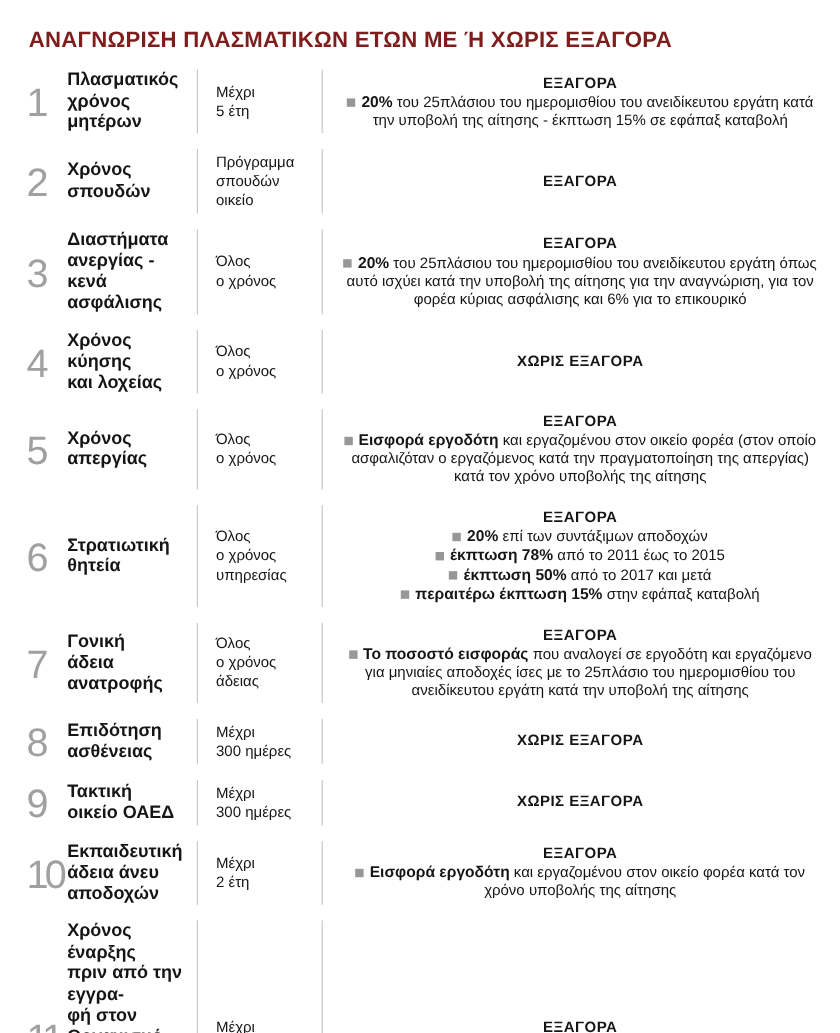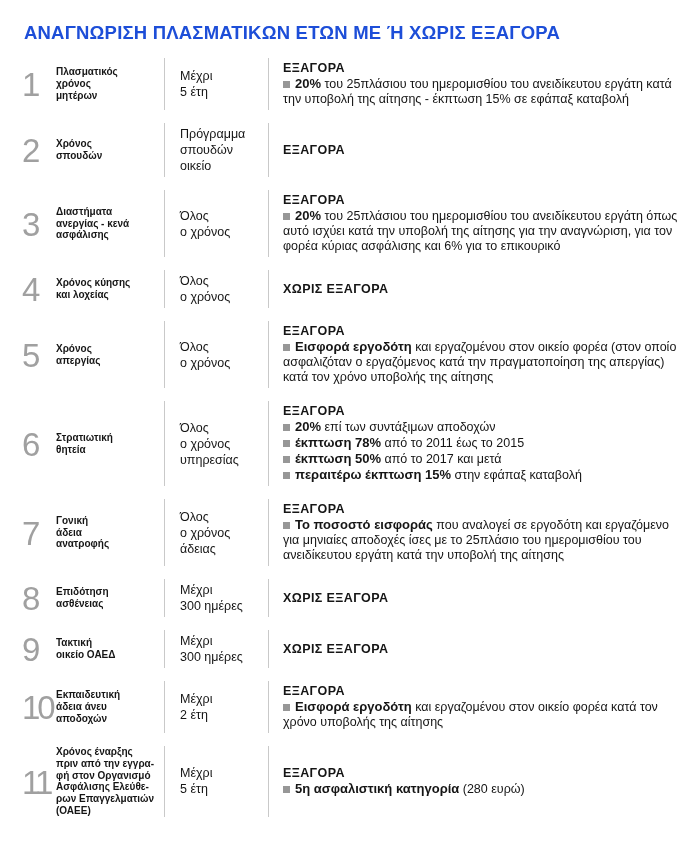--- a/index.html
+++ b/index.html
@@ -10,50 +10,50 @@
   }
   *{box-sizing:border-box;}
   html,body{margin:0;padding:0;}
   body{
     width:700px;height:861px;overflow:hidden;background:#ffffff;
     font-family:"Liberation Sans","DejaVu Sans",sans-serif;color:var(--ink);
     padding:16px 10px 0 22px;
   }
   .page-title{
     font-size:18.5px;font-weight:700;letter-spacing:0.2px;
-    margin:6px 0 14px 2px;color:#1d4ed8;
+    margin:6px 0 14px 2px;color:#7f1d1d;
   }
   .rows{display:block;}
   .row{
     display:grid;
     grid-template-columns:34px 108px 104px 1fr;
     align-items:center;
     margin-bottom:13px;
   }
   .num{
     font-size:33px;font-weight:400;color:var(--gray-number);
     line-height:0.95;letter-spacing:-3px;padding-top:2px;
   }
   .title{
-    font-weight:700;font-size:10px;line-height:1.18;
+    font-weight:700;font-size:15px;line-height:1.18;
     white-space:pre-line;padding-right:2px;
   }
   .duration{
     border-left:1px solid var(--gray-divider);
     align-self:stretch;
     display:flex;align-items:center;
     padding:3px 2px 3px 15px;
     font-size:12.5px;line-height:1.28;white-space:pre-line;
   }
   .details{
     border-left:1px solid var(--gray-divider);
     align-self:stretch;
     display:flex;flex-direction:column;justify-content:center;
     padding:3px 6px 3px 14px;
-    font-size:12.5px;line-height:1.2;
+    font-size:12.5px;line-height:1.2;text-align:center;
   }
   .label{font-weight:700;font-size:12.5px;letter-spacing:0.4px;}
   .bullet{margin-top:0;}
   .sq{
     display:inline-block;width:7px;height:7px;
     background:var(--gray-bullet);margin-right:5px;
     vertical-align:baseline;
   }
   .bb{font-size:13px;font-weight:700;}
 </style>

